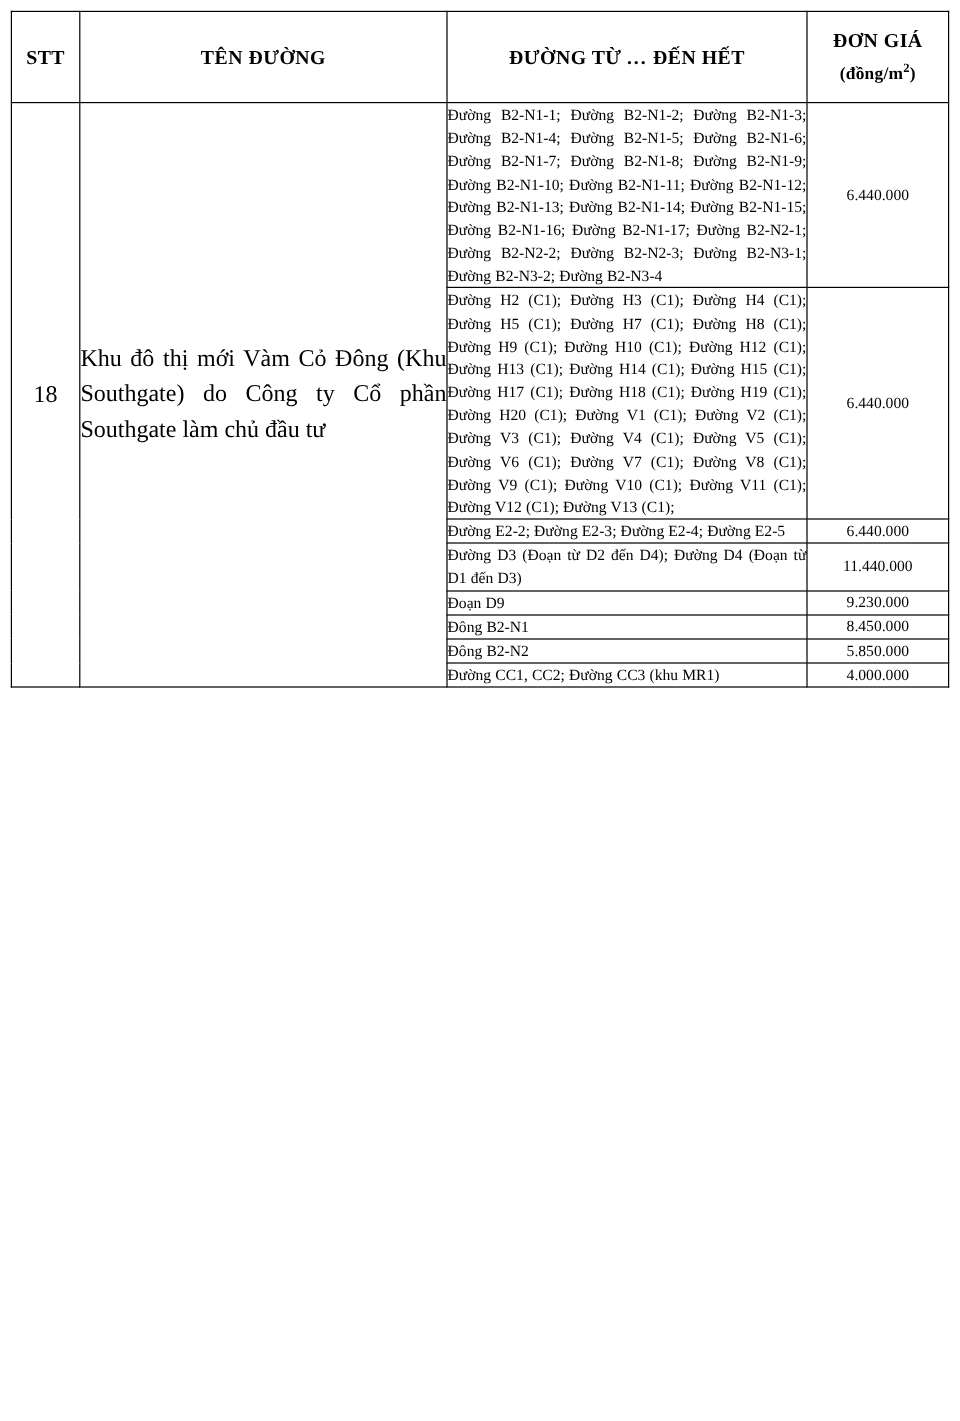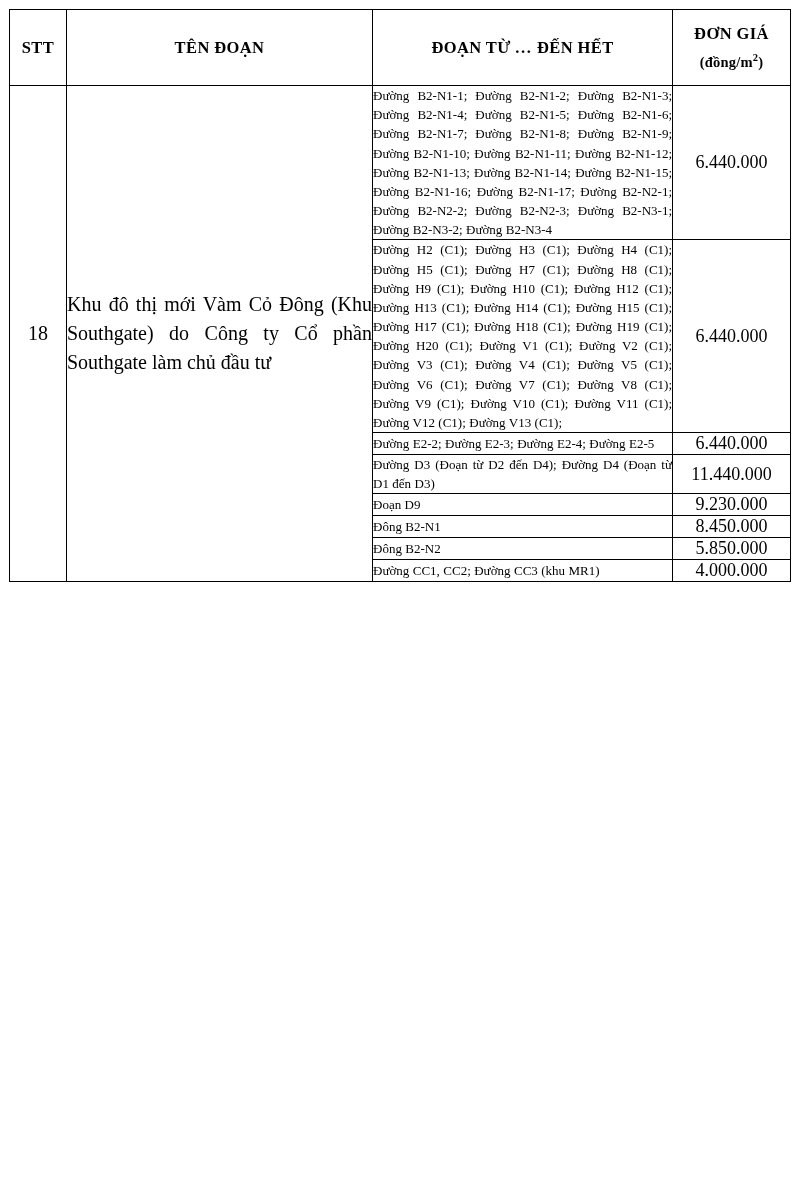--- a/index.html
+++ b/index.html
@@ -91,44 +91,44 @@
     font-size: 13px;
     line-height: 1.475;
     padding: 7px 9px 7px 9px;
     vertical-align: top;
     word-spacing: 0.2px;
   }
   td.seg-cell.mid { vertical-align: middle; }
 
   td.price-cell {
     text-align: center;
-    font-size: 18px;
+    font-size: 13px;
     vertical-align: middle;
     padding: 4px 2px;
     white-space: nowrap;
   }
 </style>
 </head>
 <body>
 
 <div class="page">
   <table class="price-table">
     <colgroup>
       <col class="c-stt">
       <col class="c-name">
       <col class="c-seg">
       <col class="c-price">
     </colgroup>
 
     <thead>
       <tr>
         <th class="hdr-stt">STT</th>
-        <th class="hdr-name">TÊN ĐOẠN</th>
+        <th class="hdr-name">TÊN ĐƯỜNG</th>
         <th class="hdr-seg">
-          <span>ĐOẠN TỪ </span><span class="dots">...</span><span> ĐẾN  HẾT</span>
+          <span>ĐƯỜNG TỪ </span><span class="dots">...</span><span> ĐẾN  HẾT</span>
         </th>
         <th class="hdr-price">
           <span>ĐƠN GIÁ</span>
           <span class="sub"><span>(đồng/m</span><span class="sup">2</span><span>)</span></span>
         </th>
       </tr>
     </thead>
 
     <tbody>
       <tr>

